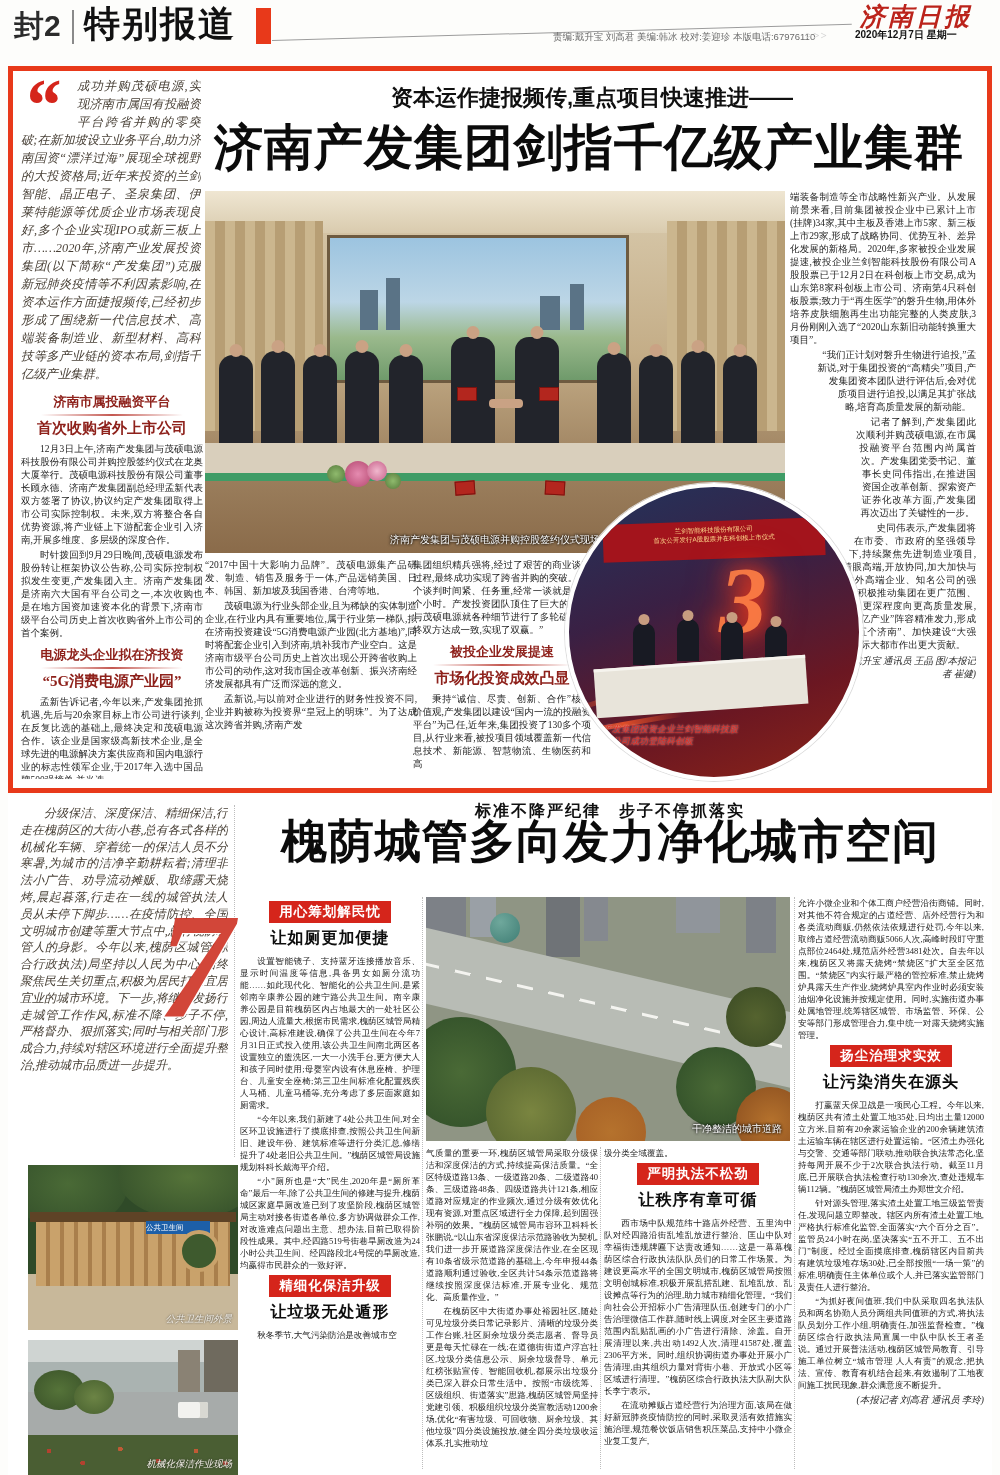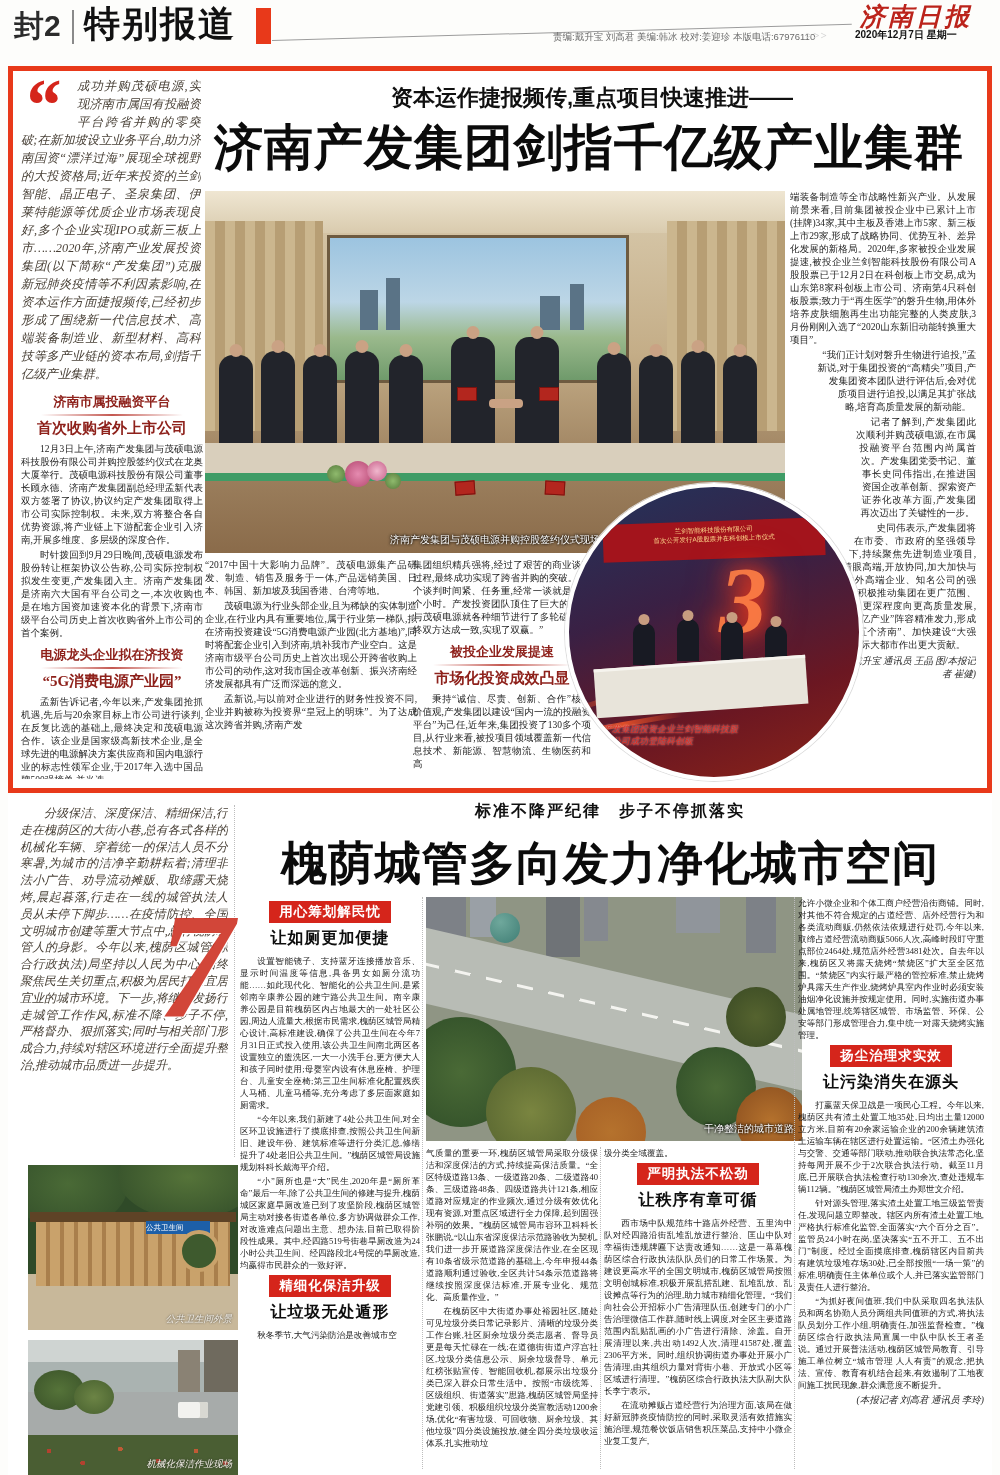--- a/index.html
+++ b/index.html
@@ -88,32 +88,32 @@
   .circ-caption{position:absolute;left:16px;bottom:30px;width:158px;font-size:9px;line-height:12px;
                 color:#e0251c;font-style:italic;text-shadow:0 0 2px rgba(255,255,255,.8);}
   
   .a2{left:8px;top:795px;width:984px;height:680px;background:#fff;}
   .a2 .p{font-size:8.6px;line-height:12px;}
   .a2-intro{left:12px;top:10px;width:208px;height:352px;font-size:12px;line-height:16.8px;
             text-align:justify;color:#473f35;font-style:italic;text-indent:2em;overflow:hidden;}
   .big7{left:150px;top:96px;font-size:150px;line-height:1;font-weight:bold;font-style:italic;
         color:rgba(205,50,35,.9);z-index:4;text-shadow:1px 1px 0 #fff;}
   .a2-kicker{left:228px;top:6px;width:748px;font-size:16px;letter-spacing:2px;}
-  .a2-title{left:228px;top:38px;width:748px;font-size:46px;letter-spacing:1px;}
+  .a2-title{left:228px;top:16px;width:748px;font-size:46px;letter-spacing:1px;}
   .badge-wrap{text-align:center;margin:4px 0 0;}
   .badge{display:inline-block;background:#d5251b;color:#fff;font-weight:bold;font-size:13.5px;
          padding:2px 10px;font-family:"Liberation Sans",sans-serif;letter-spacing:1px;}
   .h2head{font-size:16px;font-weight:bold;text-align:center;margin:5px 0 6px;letter-spacing:1px;color:#0d0d0d;}
   .a2-colB{left:232px;top:102px;width:180px;height:572px;}
   .a2-colC{left:418px;top:352px;width:172px;height:322px;}
   .a2-colD{left:596px;top:352px;width:188px;height:322px;}
   .a2-colE{left:790px;top:102px;width:186px;height:572px;}
   .vdot{border-left:1px dotted #bdbdbd;width:0;}
   
-  .photo2{left:418px;top:102px;width:364px;height:244px;overflow:hidden;background:#8f9584;padding-left:12px;}
+  .photo2{left:418px;top:102px;width:364px;height:244px;overflow:hidden;background:#8f9584;}
   .p2-bldg{position:absolute;top:0;background:#7d8187;}
   .p2-dome{position:absolute;left:64px;top:16px;width:30px;height:30px;border-radius:50%;
            background:radial-gradient(circle at 35% 30%,#6fa89c,#3f7d74);}
   .p2-road{position:absolute;left:-40px;top:78px;width:480px;height:74px;background:#b8bcb5;
            transform:rotate(13deg);}
   .p2-roadline{position:absolute;left:0;top:34px;width:100%;height:3px;
                background:repeating-linear-gradient(90deg,#f4f4f0 0 16px,transparent 16px 32px);}
   .blob{position:absolute;border-radius:50%;}
   
   .photo3{left:20px;top:370px;width:210px;height:165px;overflow:hidden;background:#2f4a28;}

